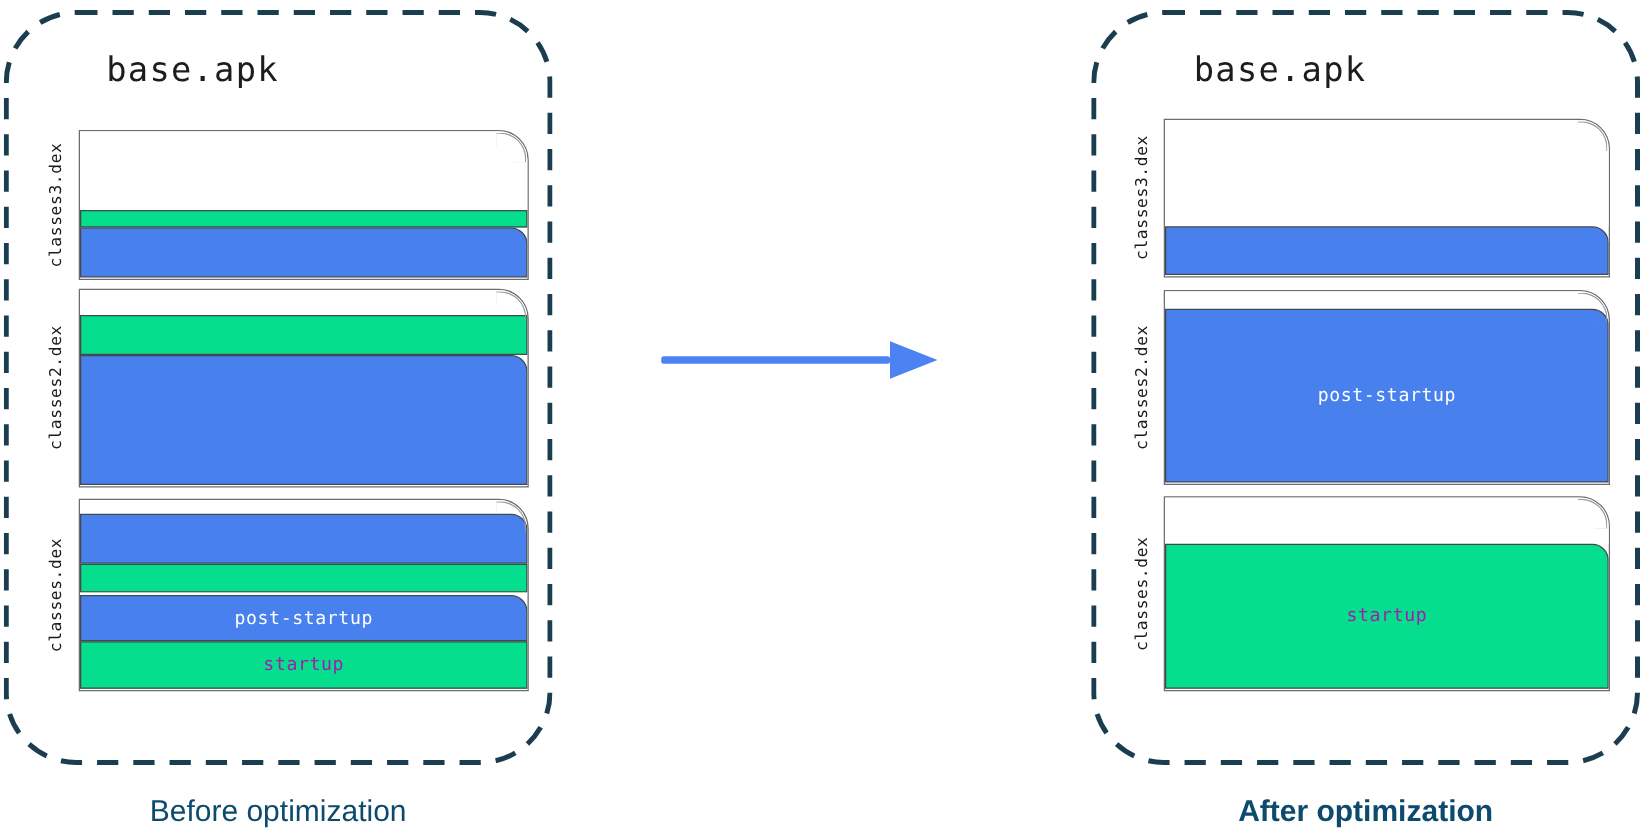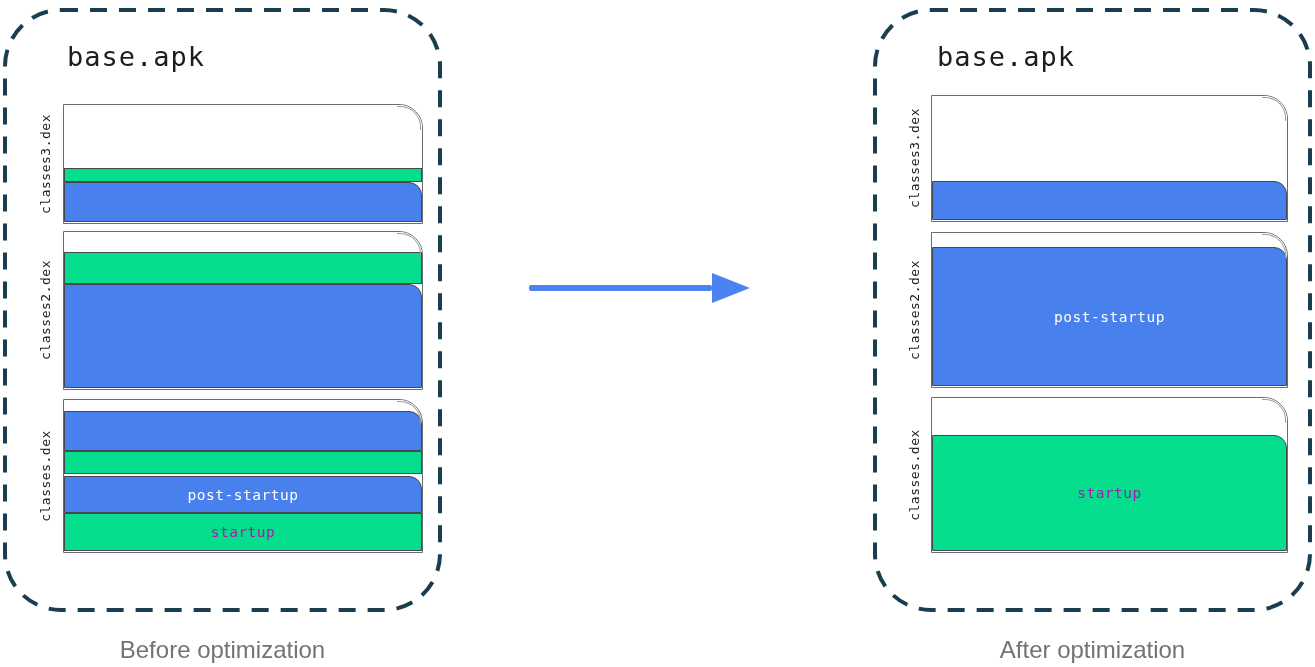--- a/index.html
+++ b/index.html
@@ -13,21 +13,21 @@
   html,body{margin:0;padding:0;background:#fff;}
   .canvas{
     position:relative;width:1315px;height:667px;background:#fff;overflow:hidden;
     font-family:"DejaVu Sans Mono","Liberation Mono",monospace;
   }
   .panel{position:absolute;top:8px;width:439px;height:604px;}
   .panel-left{left:3px;}
   .panel-right{left:873px;}
   .panel-border{position:absolute;left:0;top:0;pointer-events:none;}
   .apk-title{
-    position:absolute;left:64px;top:32px;
+    position:absolute;left:82px;top:32px;
     font-size:27px;line-height:34px;color:var(--text);letter-spacing:1px;
   }
   .vlabel{
     position:absolute;transform:translate(-50%,-50%) rotate(-90deg);
     font-size:13px;color:#1b1b1b;white-space:nowrap;letter-spacing:0.5px;
   }
   .page{
     position:absolute;background:#fff;box-sizing:border-box;
     border:1.5px solid var(--page-border);
     border-top-right-radius:24px;
@@ -45,24 +45,24 @@
     display:flex;align-items:center;justify-content:center;position:relative;
   }
   .seg.colored{border:1px solid #45494e;}
   .seg.round-tr{border-top-right-radius:13px;}
   .seg-label{font-size:14.5px;letter-spacing:0.5px;}
   .seg-label.light{color:#ffffff;}
   .seg-label.dark{color:#a21caf;}
   .caption{
     position:absolute;top:636px;width:439px;text-align:center;
     font-family:"Liberation Sans","DejaVu Sans",sans-serif;
-    font-size:24px;color:#737373;
+    font-size:24px;color:#0c4a6e;
   }
   .caption-left{left:3px;}
-  .caption-right{left:873px;}
+  .caption-right{left:873px;font-weight:bold;}
   .arrow-shaft{
     position:absolute;left:529px;top:285px;width:183px;height:6px;
     background:var(--arrow);border-radius:2px;
   }
   .arrow-head{
     position:absolute;left:712px;top:273px;width:0;height:0;
     border-top:15px solid transparent;border-bottom:15px solid transparent;
     border-left:38px solid var(--arrow);
   }
 </style>

